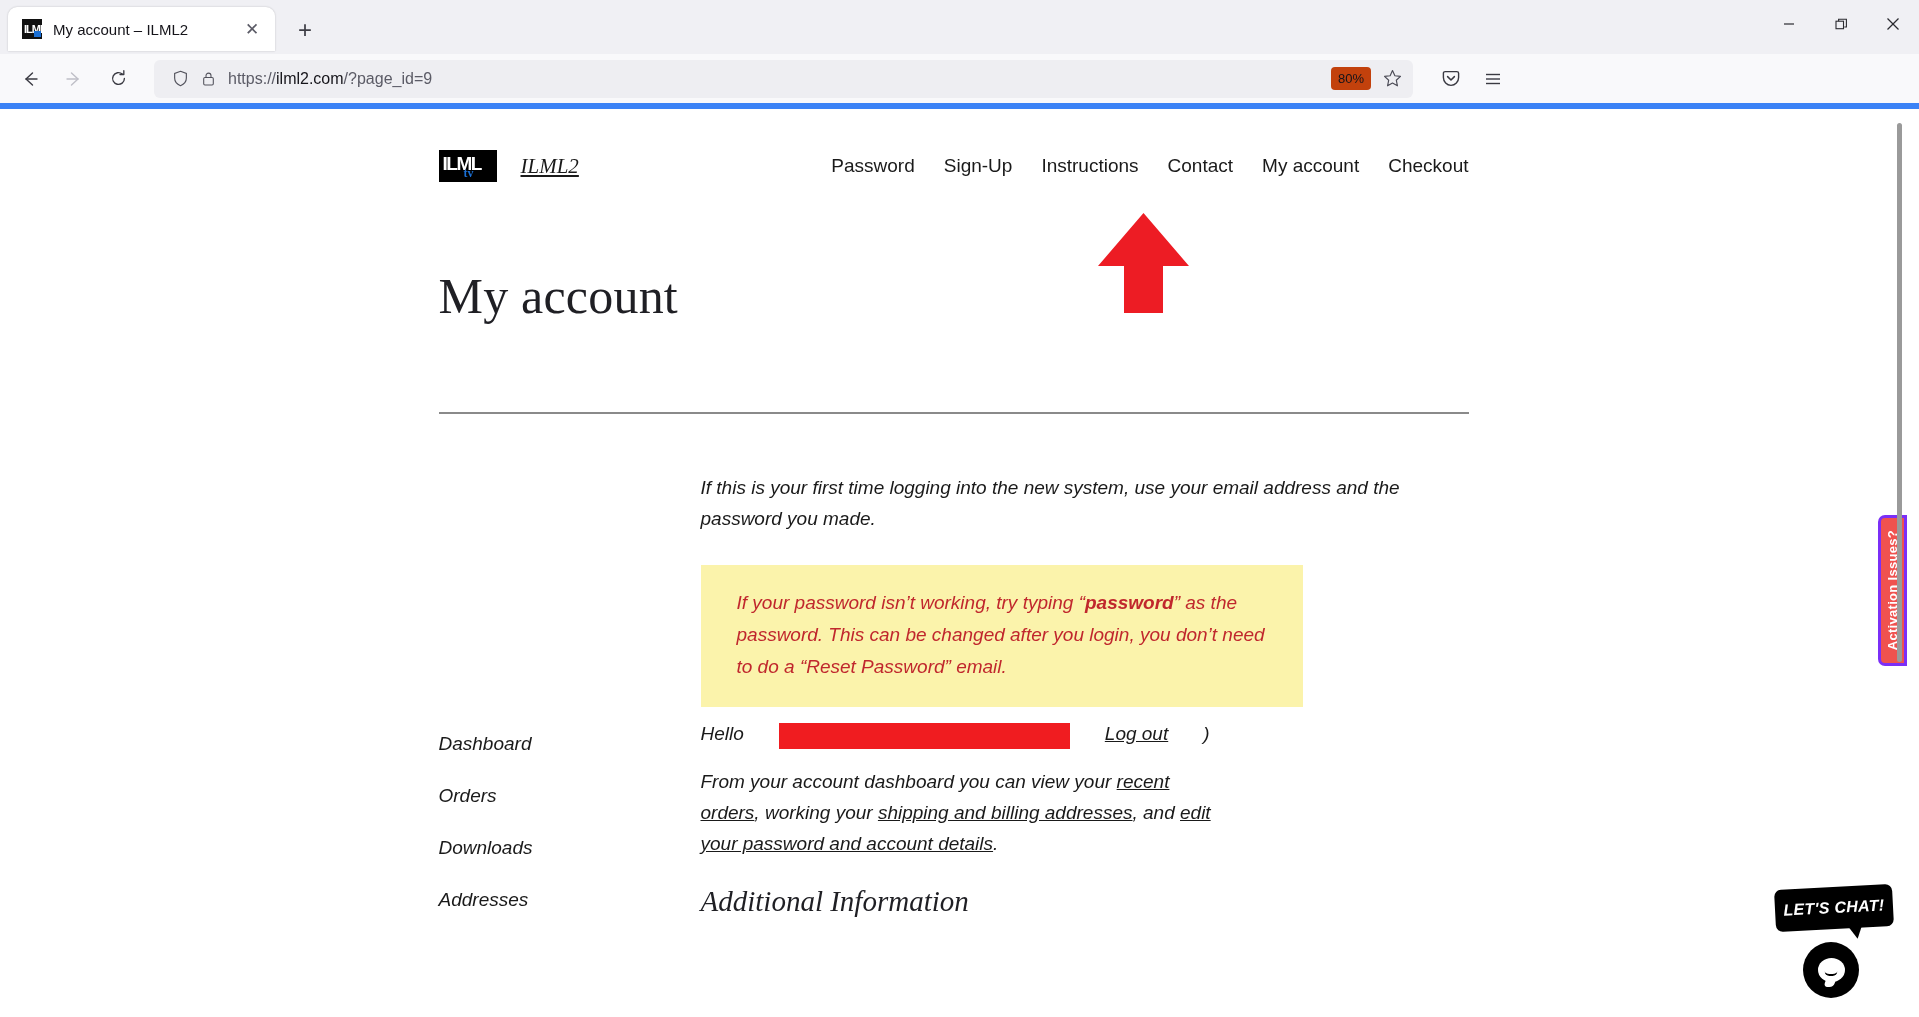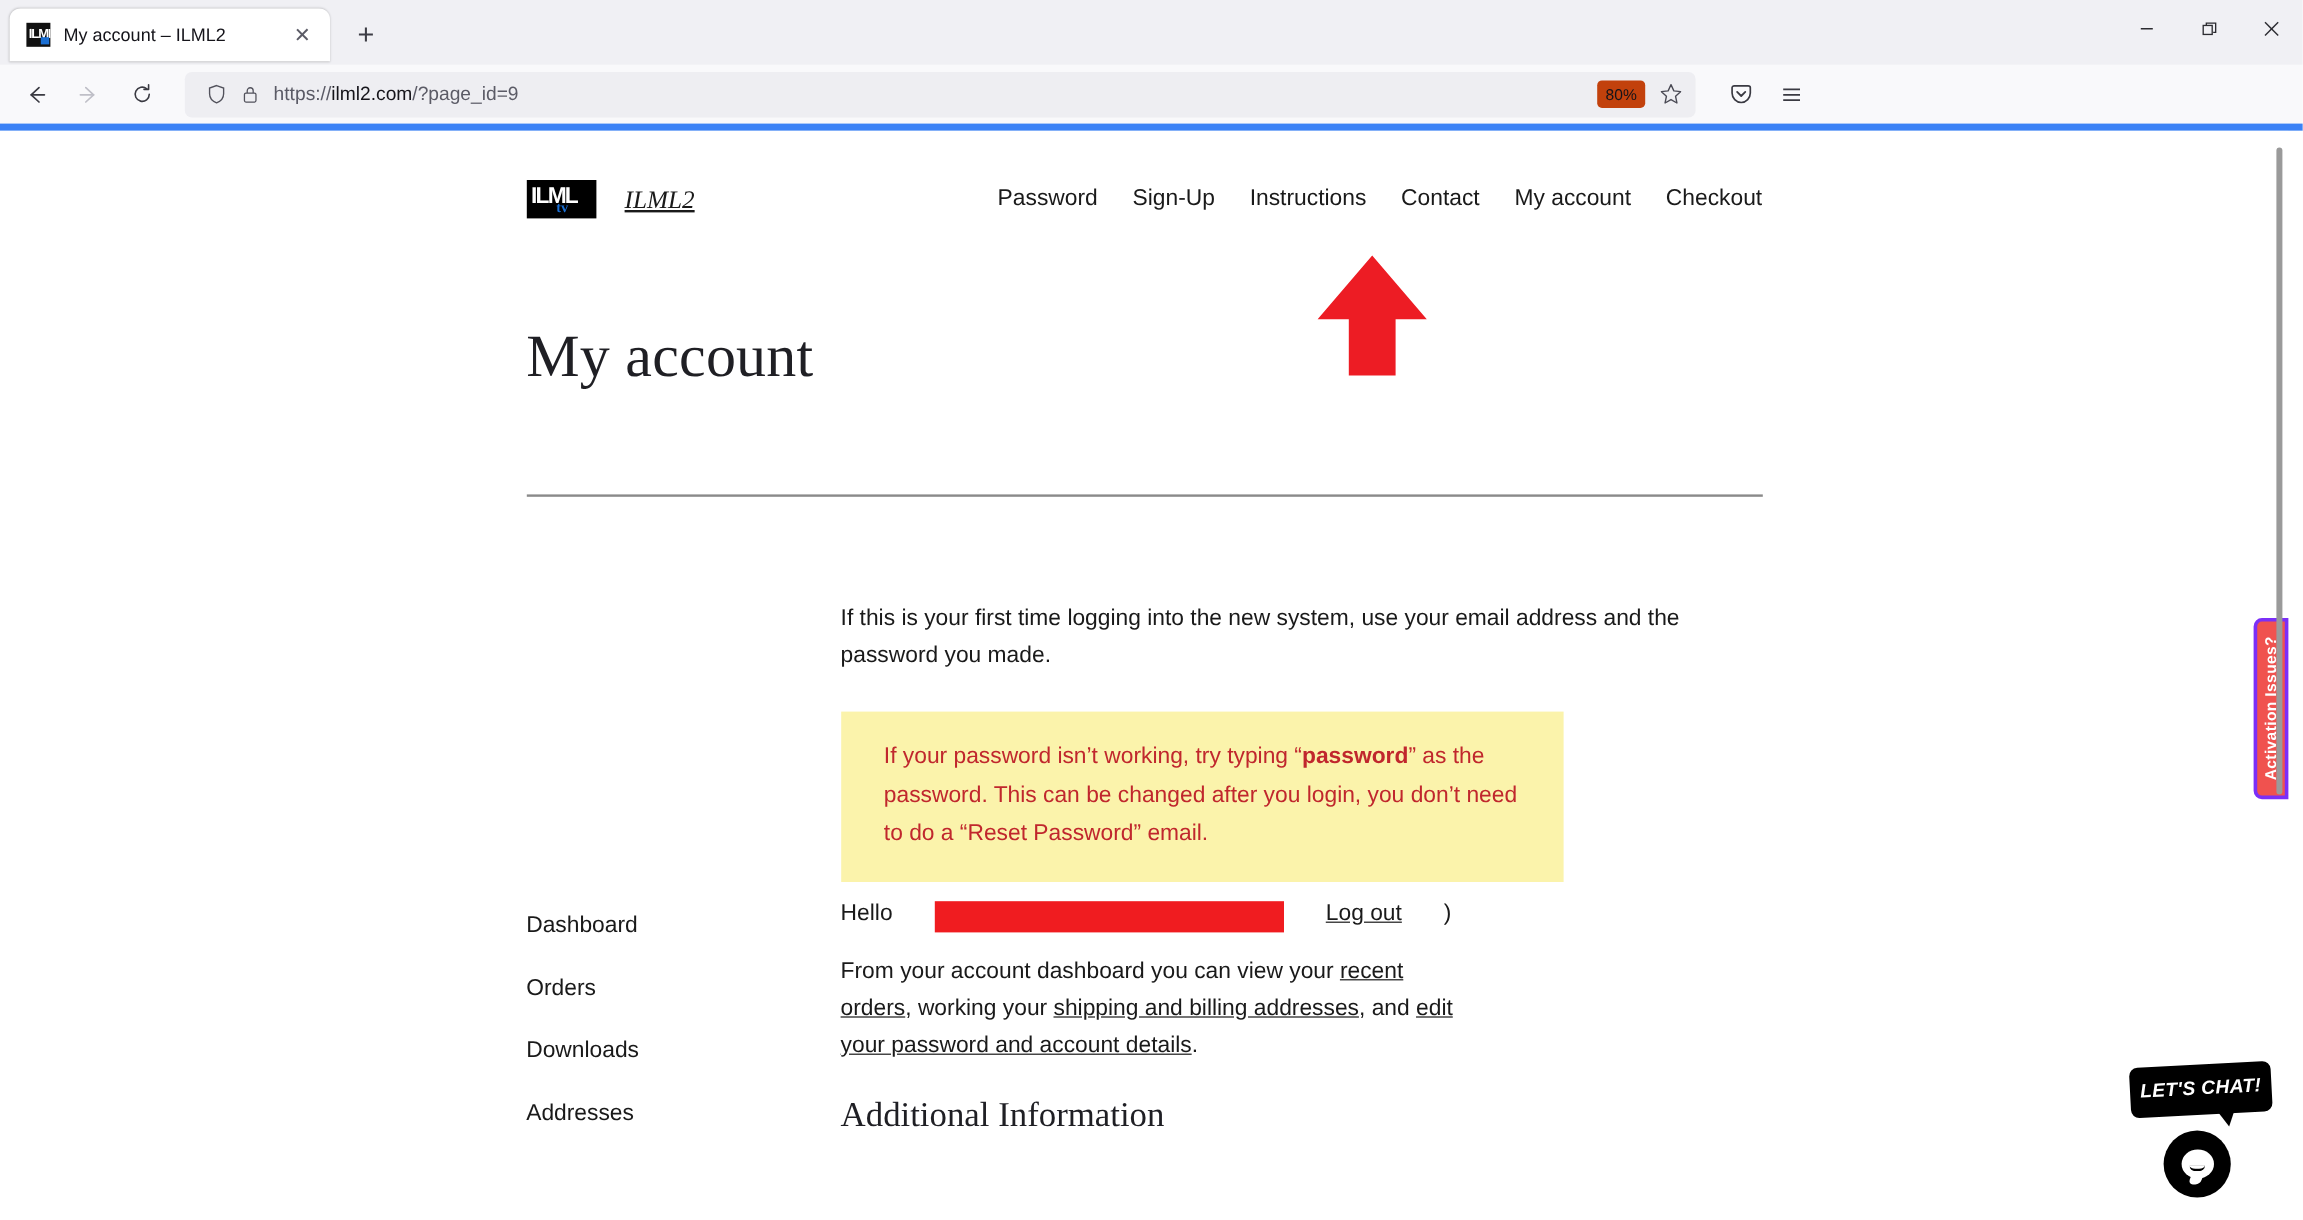--- a/index.html
+++ b/index.html
@@ -224,21 +224,22 @@
   hr.divider {
     border: none;
     border-top: 2px solid #8a8a8a;
     margin-top: 87px;
     width: 100%;
   }
 
   .content-col {
     margin-left: 262px;
     width: 704px;
-    padding-top: 86px;
+    padding-top: 58px;
+    font-style: italic;
   }
   .intro-p {
     font-size: 19px;
     line-height: 31px;
     color: #1a1a1a;
   }
 
   .notice {
     background: #fbf3ab;
     margin-top: 31px;

